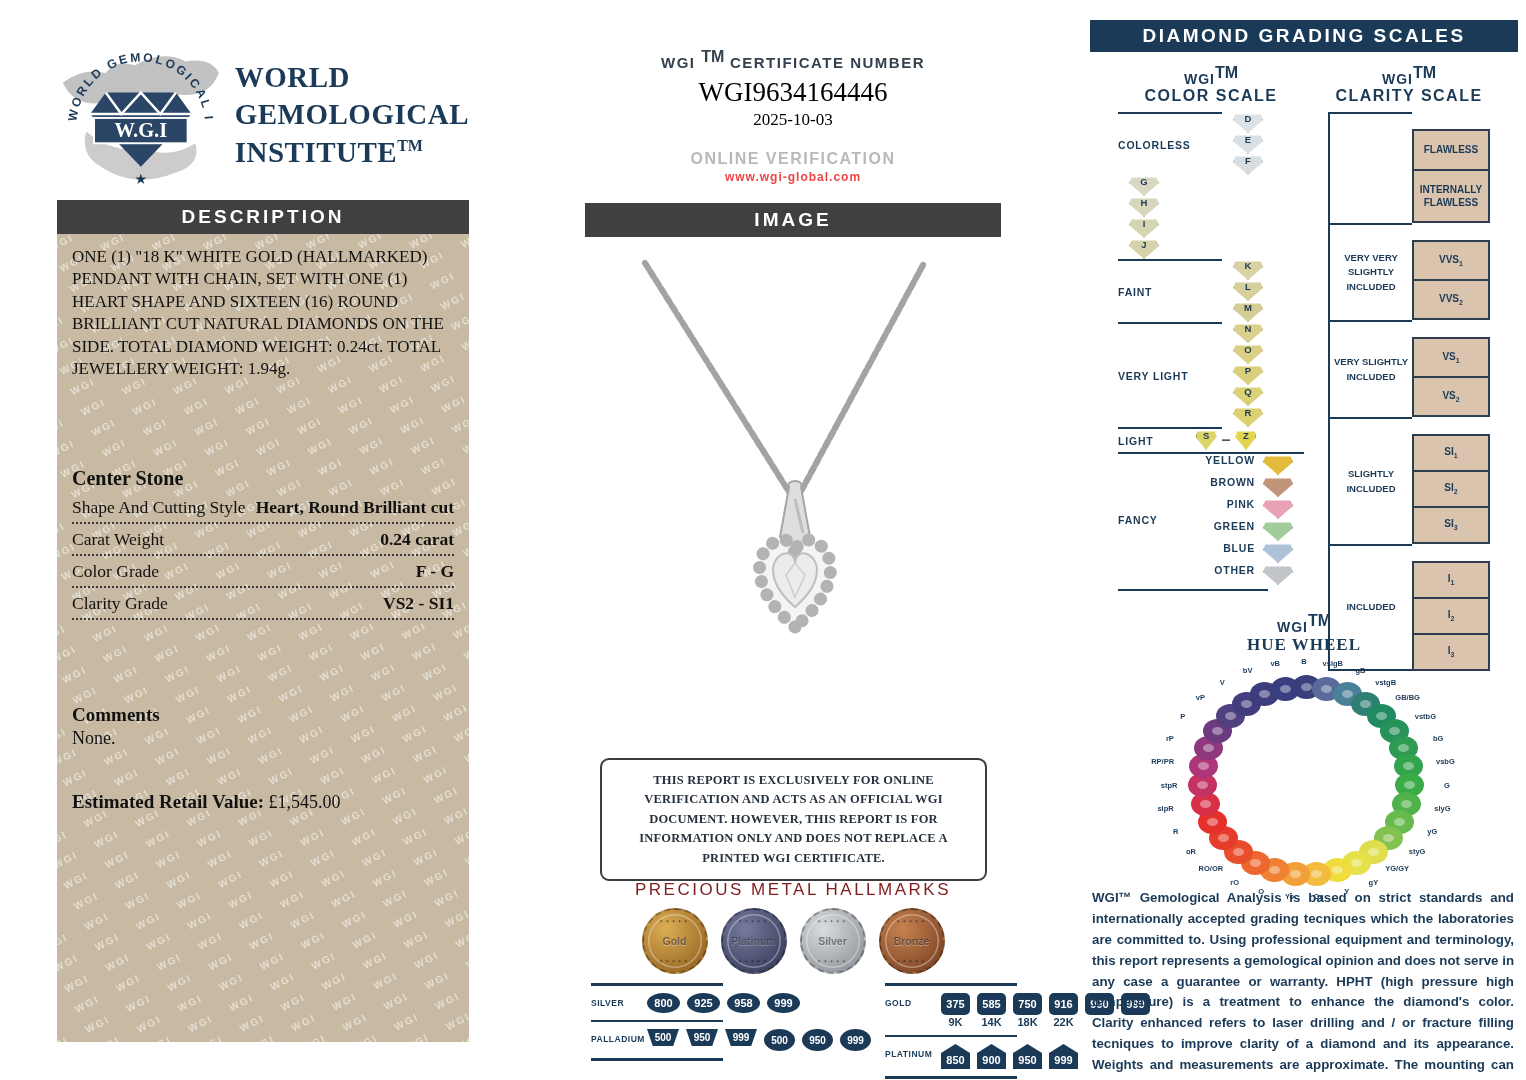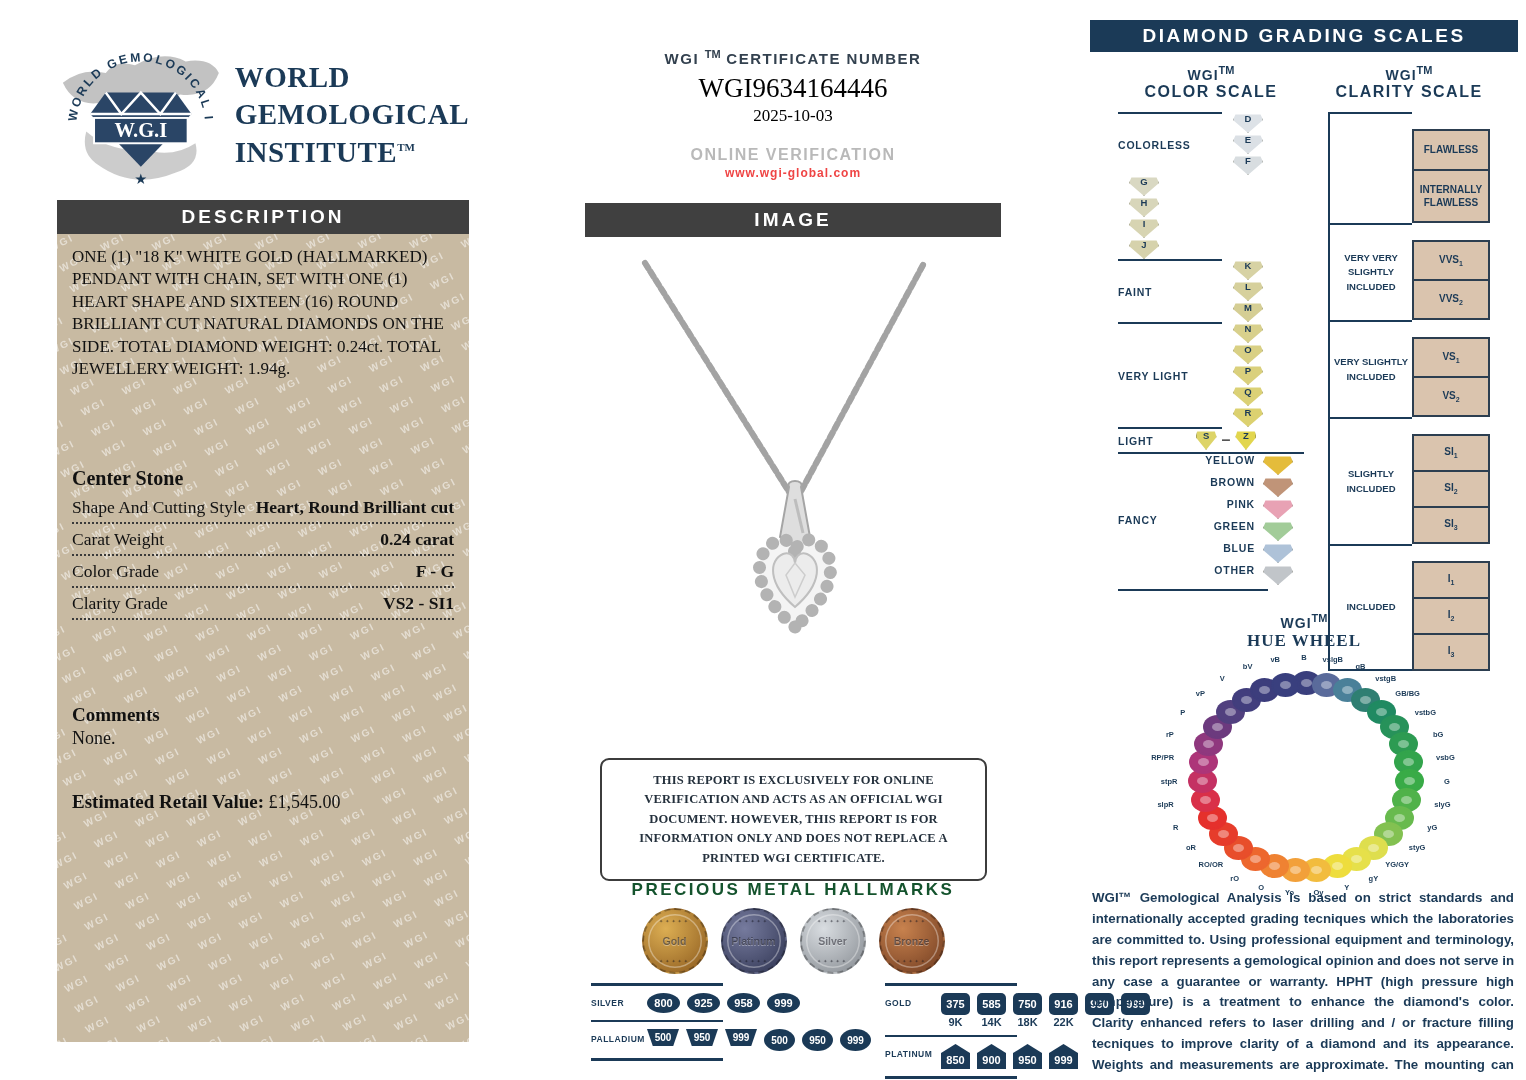--- a/index.html
+++ b/index.html
@@ -3,21 +3,21 @@
 <meta charset="utf-8">
 <style>
   html,body{margin:0;padding:0;background:#fff;}
   .page{position:relative;width:1526px;height:1080px;background:#fff;overflow:hidden;
         font-family:"Liberation Sans",sans-serif;color:#1b3a57;}
   
   .col-left{position:absolute;left:57px;top:40px;width:412px;}
   .brand-row{display:flex;align-items:center;}
   .brand-title{margin-left:10px;font-family:"Liberation Serif",serif;font-weight:bold;
                font-size:29px;line-height:1.28;color:#1b3a57;letter-spacing:.5px;}
-  .tm-sup{font-size:11px;vertical-align:super;letter-spacing:0;}
+  .tm-sup{font-size:16px;vertical-align:super;letter-spacing:0;}
   .bar{background:#404040;color:#fff;text-align:center;font-weight:bold;font-size:19px;
        letter-spacing:3px;height:34px;line-height:34px;margin-top:10px;}
   .panel{position:relative;height:808px;background:#c8baa2;overflow:hidden;}
   .watermark{position:absolute;inset:0;overflow:hidden;}
   .wm-inner{position:absolute;left:-40%;top:-55%;width:230%;height:260%;
             transform:rotate(-27deg);font-weight:bold;font-size:10px;line-height:23px;
             word-spacing:15px;letter-spacing:2px;color:rgba(255,255,255,.52);
             text-align:justify;overflow:hidden;}
   .panel-content{position:relative;padding:12px 15px 0 15px;}
   .desc{font-family:"Liberation Serif",serif;font-size:17px;line-height:1.32;color:#111;
@@ -39,22 +39,22 @@
   .cert-no{font-family:"Liberation Serif",serif;font-size:27px;color:#000;margin-top:6px;}
   .cert-date{font-family:"Liberation Serif",serif;font-size:17px;color:#000;margin-top:2px;}
   .online{color:#b9b9b9;font-weight:bold;font-size:16px;letter-spacing:1.5px;margin-top:20px;}
   .online2{color:#ef4444;font-weight:bold;font-size:12px;letter-spacing:1px;margin-top:2px;}
   .image-bar{position:absolute;top:163px;left:0;right:0;}
   .necklace{position:absolute;top:205px;left:8px;}
   .disclaimer{position:absolute;top:718px;left:15px;width:351px;border:2px solid #3c3c3c;
               border-radius:9px;padding:11px 16px;text-align:center;
               font-family:"Liberation Serif",serif;font-weight:bold;font-size:12.5px;
               line-height:1.55;color:#25313d;letter-spacing:.2px;}
-  .pm-title{position:absolute;top:840px;left:0;right:0;text-align:center;font-weight:bold;
-            font-size:17px;letter-spacing:2.5px;color:#14532d;}
+  .pm-title{position:absolute;top:840px;left:0;right:0;text-align:center;font-weight:normal;
+            font-size:17px;letter-spacing:2.5px;color:#7f1d1d;}
   .seals{position:absolute;top:868px;left:0;right:0;display:flex;justify-content:center;gap:13px;}
   .seal{position:relative;width:62px;height:62px;border-radius:50%;
         display:flex;align-items:center;justify-content:center;}
   .seal .ring{position:absolute;inset:4px;border-radius:50%;
               box-shadow:inset 0 0 0 1.5px rgba(255,255,255,.35);}
   .seal .slabel{position:relative;font-weight:bold;font-size:10.5px;color:rgba(30,30,40,.55);
                 text-shadow:0 1px 0 rgba(255,255,255,.35);}
   .seal .stars{position:absolute;left:0;right:0;text-align:center;font-size:5px;
                color:rgba(20,20,30,.5);letter-spacing:2px;}
   .seal .st-t{top:8px;} .seal .st-b{bottom:8px;}

